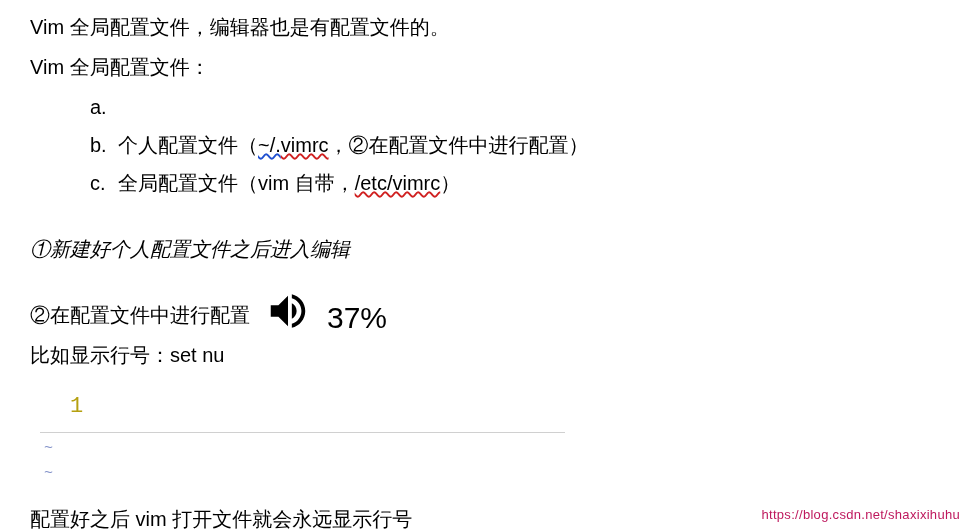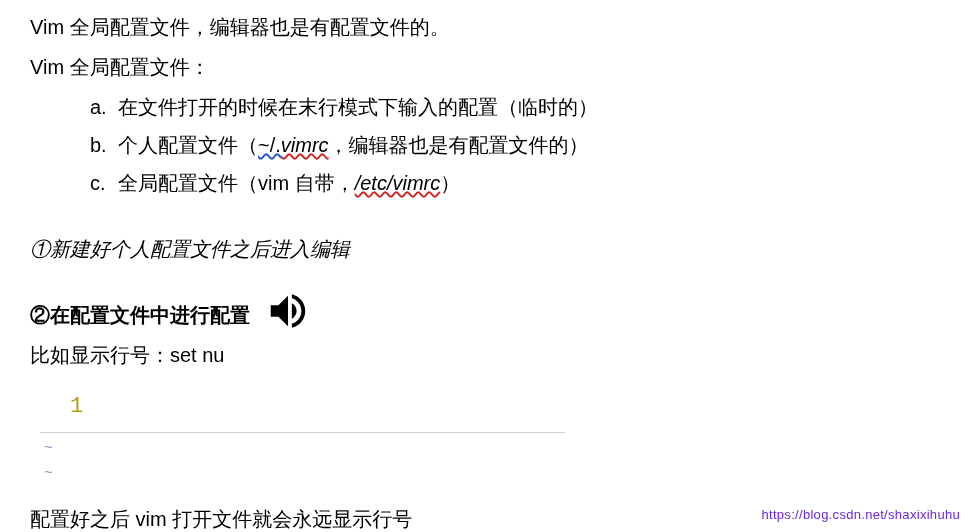--- a/index.html
+++ b/index.html
@@ -27,33 +27,31 @@
     .list-item {
       display: flex;
       gap: 8px;
     }
     .list-marker {
       min-width: 20px;
     }
     .wavy-red {
       text-decoration: wavy underline #d02020;
       text-decoration-thickness: 1.5px;
-      font-style: italic;
     }
     .wavy-blue {
       text-decoration: wavy underline #2050d0;
       text-decoration-thickness: 1.5px;
     }
     .step {
       margin-top: 28px;
       font-style: italic;
     }
     .step-2 {
       margin-top: 28px;
-      font-weight: bold;
     }
     .volume-overlay {
       position: absolute;
       left: 265px;
       top: 288px;
       display: flex;
       align-items: center;
       gap: 16px;
     }
     .volume-icon-svg {
@@ -102,39 +100,38 @@
       font-family: "Courier New", monospace;
     }
     .final-para {
       margin-top: 16px;
     }
     .watermark {
       position: absolute;
       right: 8px;
       bottom: 4px;
       font-size: 13px;
-      color: #6d28d9;
+      color: #be185d;
       letter-spacing: 0.3px;
     }
   </style>
 </head>
 <body>
 
 <div class="para">Vim 全局配置文件，编辑器也是有配置文件的。</div>
 <div class="para">Vim 全局配置文件：</div>
 
 <div class="indent-1 list-item">
   <span class="list-marker">a.</span>
-  <span>在文件打开的时候在末行模式下输入的配置（临时的）</span>
 </div>
 
 <div class="indent-1 list-item">
   <span class="list-marker">b.</span>
   <span>
-    <span>个人配置文件（</span><span class="wavy-blue">~/.</span><span class="wavy-red">vimrc</span><span>，编辑器也是有配置文件的）</span>
+    <span>个人配置文件（</span><span class="wavy-blue">~/.</span><span class="wavy-red">vimrc</span><span>，②在配置文件中进行配置）</span>
   </span>
 </div>
 
 <div class="indent-1 list-item">
   <span class="list-marker">c.</span>
   <span>
     <span>全局配置文件（vim 自带，</span><span class="wavy-red">/etc/vimrc</span><span>）</span>
   </span>
 </div>
 
@@ -142,20 +139,21 @@
 
 <div class="para step-2">②在配置文件中进行配置</div>
 <div class="para">比如显示行号：set nu</div>
 
 <div class="volume-overlay">
   <span>
     <svg class="volume-icon-svg" viewBox="0 0 24 24">
       <path d="M3 9v6h4l5 5V4L7 9H3zm13.5 3c0-1.77-1.02-3.29-2.5-4.03v8.05c1.48-.73 2.5-2.25 2.5-4.02zM14 3.23v2.06c2.89.86 5 3.54 5 6.71s-2.11 5.85-5 6.71v2.06c4.01-.91 7-4.49 7-8.77s-2.99-7.86-7-8.77z"></path>
     </svg>
   </span>
+  <span class="volume-text">37%</span>
 </div>
 
 <div class="code-block">
   <div class="code-line">
     <span class="line-num">1</span>
   </div>
 </div>
 <div class="tilde">~</div>
 <div class="tilde">~</div>
 

